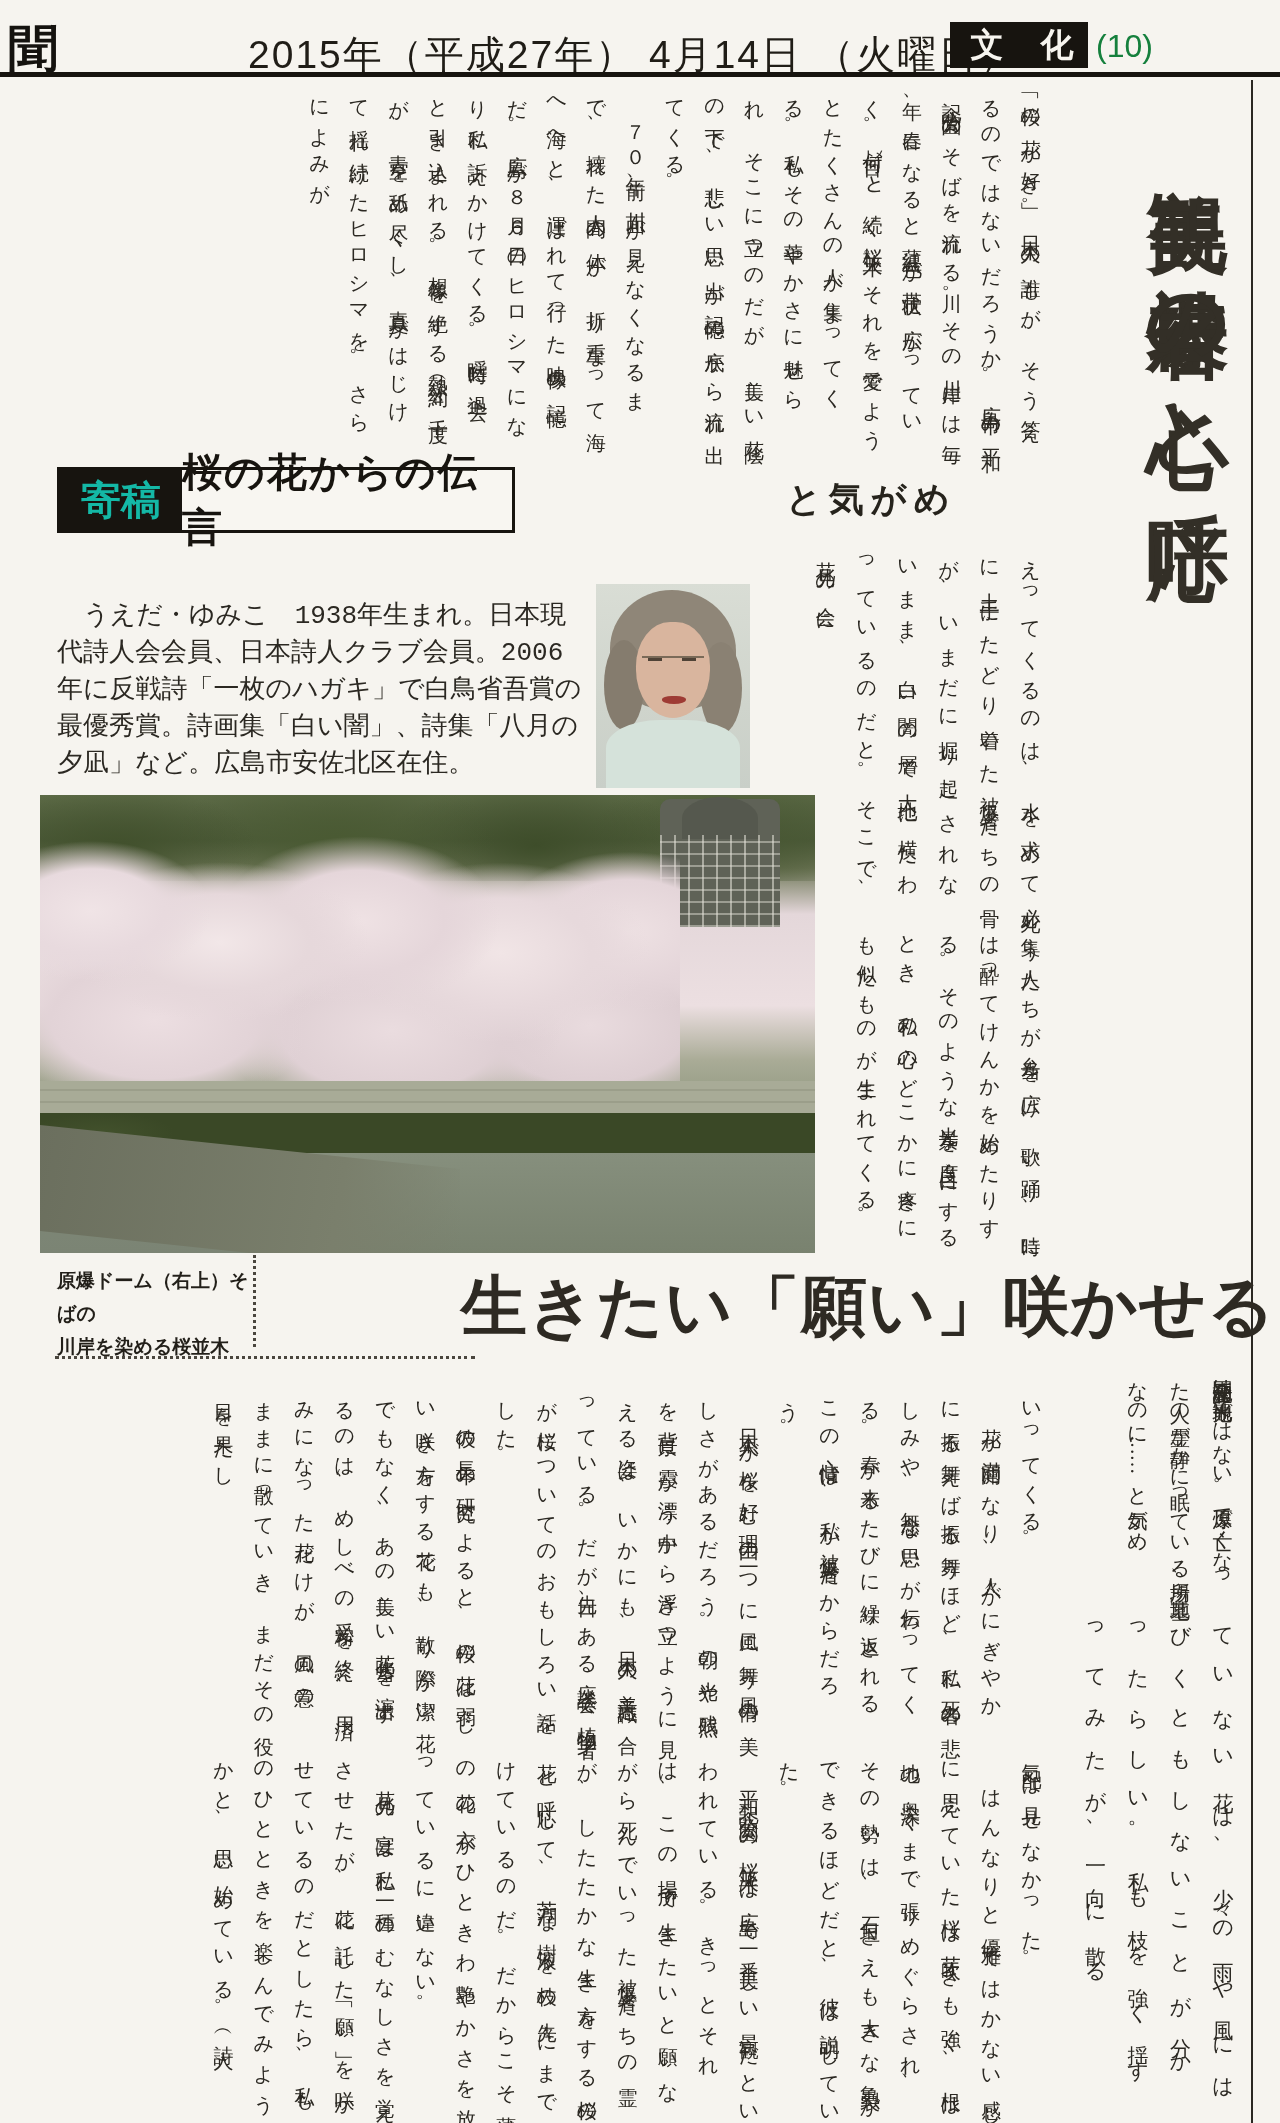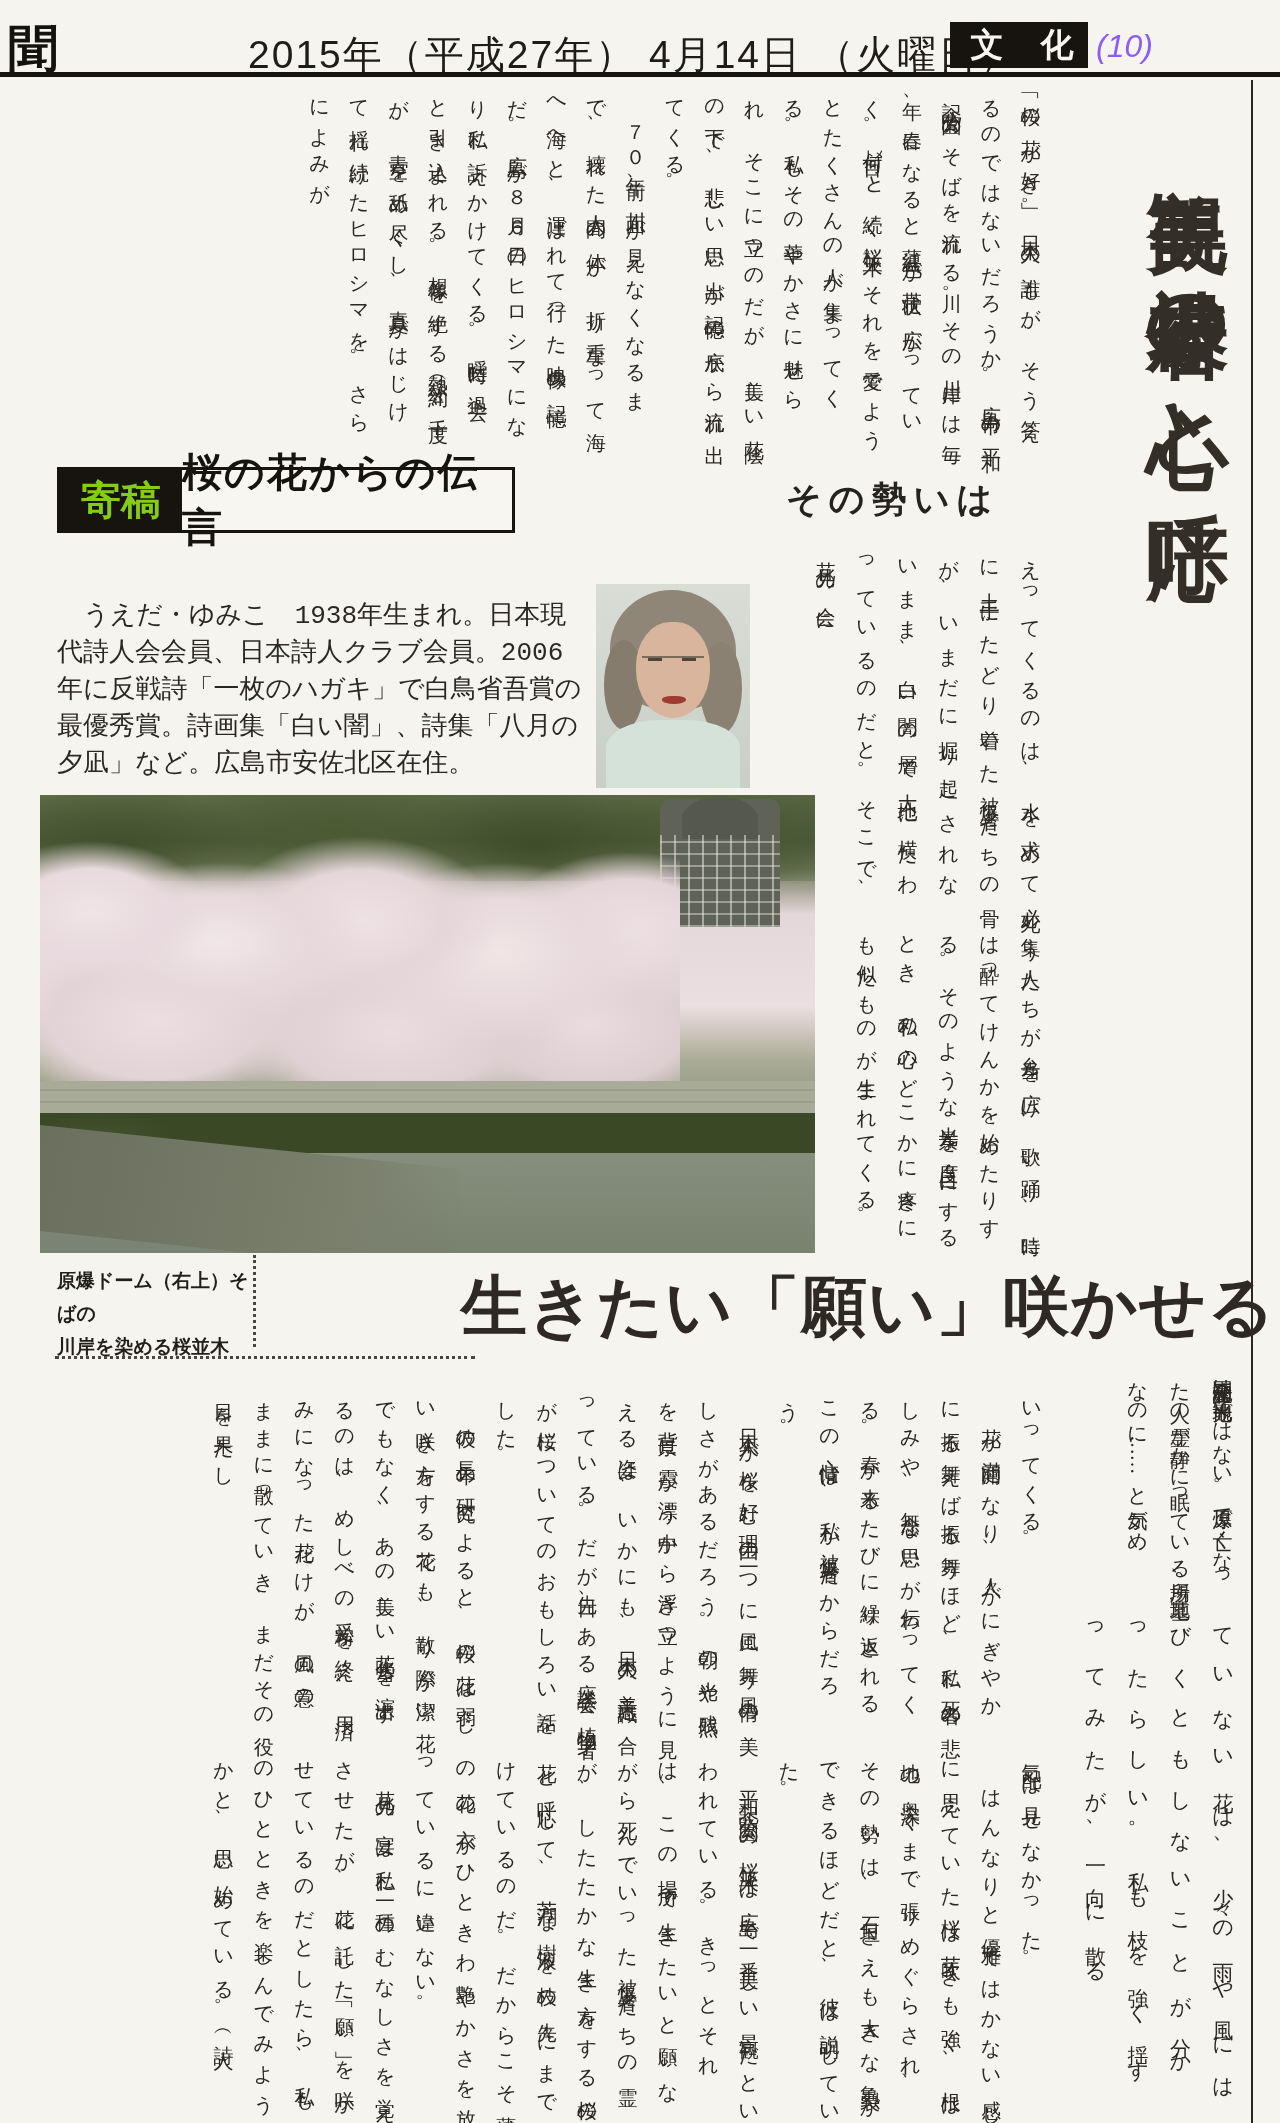--- a/index.html
+++ b/index.html
@@ -29,23 +29,22 @@
   .section-box{
     position:absolute;left:950px;top:22px;width:138px;height:46px;
     background:#17140f;color:#f7f5ef;
     font-family:"Liberation Sans", sans-serif;
     font-size:33px;font-weight:bold;letter-spacing:14px;
     display:flex;align-items:center;justify-content:center;
     padding-left:20px;box-sizing:border-box;
   }
   .page-no{
     position:absolute;left:1096px;top:28px;
-    font-size:32px;color:#8b5cf6;
-    font-family:"Liberation Sans", sans-serif;
-    font-style:italic;
+    font-size:32px;color:#15803d;
+    font-family:"Liberation Sans", sans-serif;
   }
   .top-rule{
     position:absolute;left:0;top:72px;width:1280px;height:5px;background:#17140f;
   }
   .right-rule{
     position:absolute;left:1251px;top:80px;width:2px;height:2043px;background:#2a2722;
   }
   
   .vtext{
     position:absolute;
@@ -92,21 +91,21 @@
     left:40px;top:1748px;width:1012px;height:375px;
     font-size:20px;line-height:40.4px;letter-spacing:6.8px;
   }
   
   .kiko-box{
     position:absolute;left:57px;top:467px;width:458px;height:66px;
     border:3px solid #17140f;background:#f8f6f1;
     display:flex;align-items:stretch;box-sizing:border-box;
   }
   .kiko-label{
-    width:122px;background:#17140f;color:#84cc16;
+    width:122px;background:#17140f;color:#14b8a6;
     font-size:40px;font-weight:bold;
     display:flex;align-items:center;justify-content:center;
     font-family:"Liberation Serif", serif;
   }
   .kiko-headline{
     flex:1;display:flex;align-items:center;justify-content:center;
     font-family:"Liberation Sans", sans-serif;
     font-size:40px;font-weight:bold;letter-spacing:2px;color:#17140f;
   }
   .author-name{
@@ -261,21 +260,21 @@
 
   <div class="vtext main-title">美観　被爆者の心と呼応</div>
 
   <div class="vtext top-article">「桜の花が好き」。日本人の誰もが、そう答えるのではないだろうか。広島市の平和記念公園のそばを流れる川。その川岸には毎年、春になると薄紅色が帯状に広がっていく。何百㍍と続く桜並木。それを愛でようとたくさんの人が集まってくる。私もその華やかさに魅せられ、そこに立つのだが、美しい花陰の下で、悲しい思い出が記憶の底から流れ出てくる。
 　７０年前、川面が見えなくなるまで、壊れた人間の体が、折り重なって海へ海へと、運ばれて行った映像の記憶だ。広島が８月６日のヒロシマになり私に訴えかけてくる。瞬時に過去へと引き込まれる。想像を絶する熱線（約４千度）が、青空を舐め尽くし、真夏がはじけて揺れ続けたヒロシマを。さらによみが</div>
 
   <div class="kiko-box">
     <div class="kiko-label">寄稿</div>
     <div class="kiko-headline">桜の花からの伝言</div>
   </div>
-  <div class="author-name">その勢いは</div>
+  <div class="author-name">と気がめ</div>
 
   <div class="bio">　うえだ・ゆみこ　1938年生まれ。日本現代詩人会会員、日本詩人クラブ会員。2006年に反戦詩「一枚のハガキ」で白鳥省吾賞の最優秀賞。詩画集「白い闇」、詩集「八月の夕凪」など。広島市安佐北区在住。</div>
 
   <div class="portrait">
     <div class="hair"></div>
     <div class="hair2"></div>
     <div class="hair3"></div>
     <div class="face"></div>
     <div class="glasses"></div>
     <div class="eyeL"></div>

